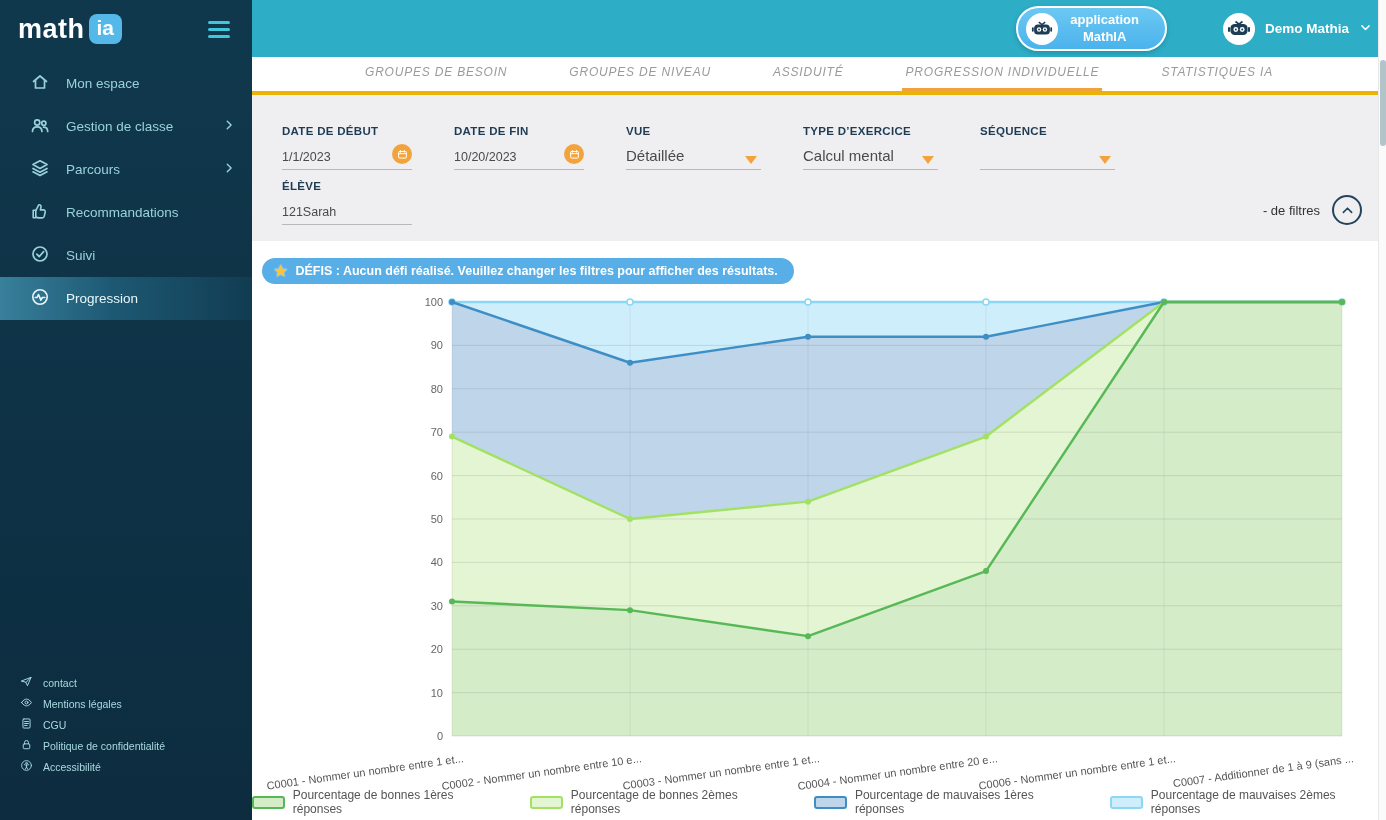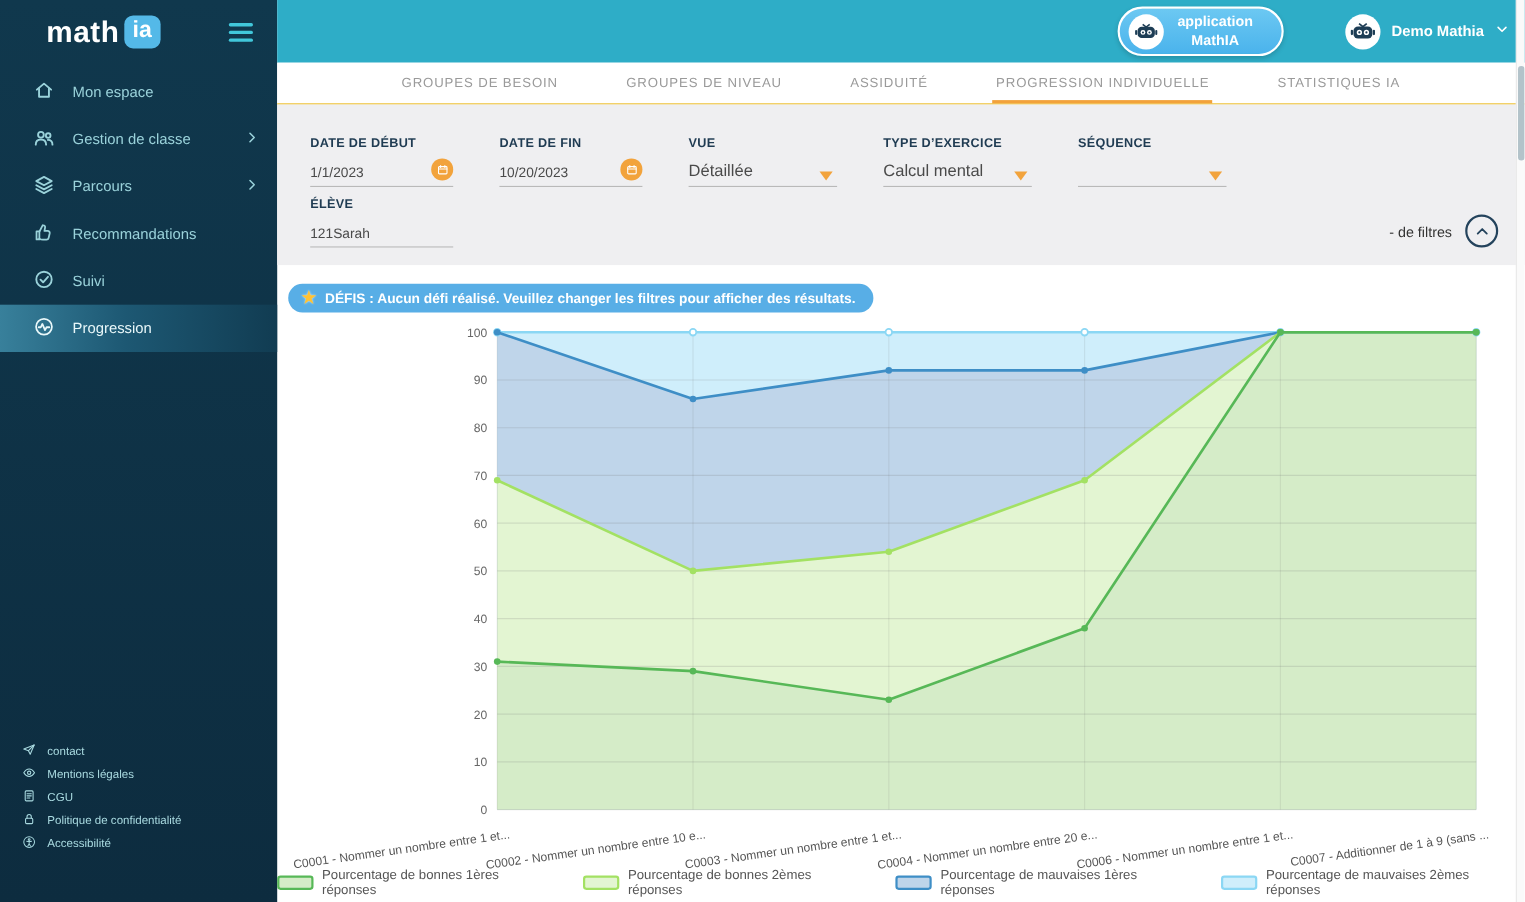--- a/index.html
+++ b/index.html
@@ -2,21 +2,21 @@
 <html><head>
 <meta charset="utf-8">
 <style>
   * { box-sizing: border-box; margin: 0; padding: 0; }
   html,body { width:1386px; height:820px; overflow:hidden; }
   body { font-family:"Liberation Sans", sans-serif; background:#fff; position:relative; }
   .app { display:flex; width:100%; height:100%; }
 
   
   .sidebar { width:252px; flex-shrink:0; background:linear-gradient(180deg,#10384d 0%,#0d2c3f 100%); position:relative; color:#9ad2da; }
-  .logo-row { height:58px; display:flex; align-items:center; padding-left:42px; }
+  .logo-row { height:58px; display:flex; align-items:center; padding-left:18px; }
   .logo-math { font-size:27px; font-weight:bold; color:#fff; letter-spacing:.5px; }
   .logo-ia { margin-left:4px; background:#54b9e8; color:#fff; font-weight:bold; font-size:21px; border-radius:8px; padding:2px 8px 4px; }
   .hamburger { margin-left:auto; margin-right:22px; cursor:pointer; }
   .hamburger span { display:block; width:22px; height:3px; background:#41c7da; border-radius:2px; margin:4px 0; }
   .nav { margin-top:4px; }
   .nav-item { height:43px; display:flex; align-items:center; gap:16px; padding-left:30px; font-size:13.5px; color:#9ad2da; cursor:pointer; }
   .nav-item svg { flex-shrink:0; }
   .nav-item .chev { margin-left:auto; margin-right:16px; }
   .nav-item.active { background:linear-gradient(90deg,#38809b 0%,#1d5873 45%,#113c52 100%); color:#e8f7f9; }
   .side-footer { position:absolute; bottom:43px; left:0; right:0; padding-left:20px; }
@@ -25,21 +25,21 @@
   
   .main { flex:1; min-width:0; display:flex; flex-direction:column; position:relative; }
 
   .topbar { height:57px; background:#2eadc7; display:flex; align-items:center; padding-right:14px; flex-shrink:0; }
   .app-pill { margin-left:auto; display:flex; align-items:center; gap:12px; background:linear-gradient(180deg,#6cc8f2,#4ab3ec); border:2.5px solid #fff; border-radius:24px; padding:4px 26px 4px 8px; box-shadow:0 2px 5px rgba(0,0,0,.18); cursor:pointer; }
   .app-pill-txt { color:#fff; font-weight:bold; font-size:13px; text-align:center; line-height:1.25; }
   .robot-circle { width:32px; height:32px; border-radius:50%; background:#fff; display:flex; align-items:center; justify-content:center; }
   .user-menu { margin-left:56px; display:flex; align-items:center; gap:10px; cursor:pointer; }
   .user-name { color:#fff; font-weight:bold; font-size:13.5px; }
 
-  .tabs { height:38px; background:#fff; display:flex; justify-content:center; align-items:flex-end; gap:56px; border-bottom:1px solid #eab308; flex-shrink:0; }
+  .tabs { height:38px; background:#fff; display:flex; justify-content:center; align-items:flex-end; gap:56px; border-bottom:4px solid #eab308; flex-shrink:0;font-style:italic; }
   .tab { font-size:12px; letter-spacing:.8px; color:#9a9a9a; padding:0 3px 12px; cursor:pointer; white-space:nowrap; }
   .tab.active { padding-bottom:9px; border-bottom:3px solid #f2a23b; }
 
   
   .filters { background:#efeff1; height:146px; padding:30px 26px 16px 30px; position:relative; flex-shrink:0; }
   .f-row { display:flex; gap:42px; }
   .field { width:130px; }
   .field.wide { width:135px; }
   .f-label { font-size:11.5px; font-weight:bold; color:#1f3b52; letter-spacing:.3px; white-space:nowrap; }
   .f-control { border-bottom:1px solid #b9b9b9; display:flex; align-items:flex-end; justify-content:space-between; height:33px; padding-bottom:5px; cursor:pointer; }

